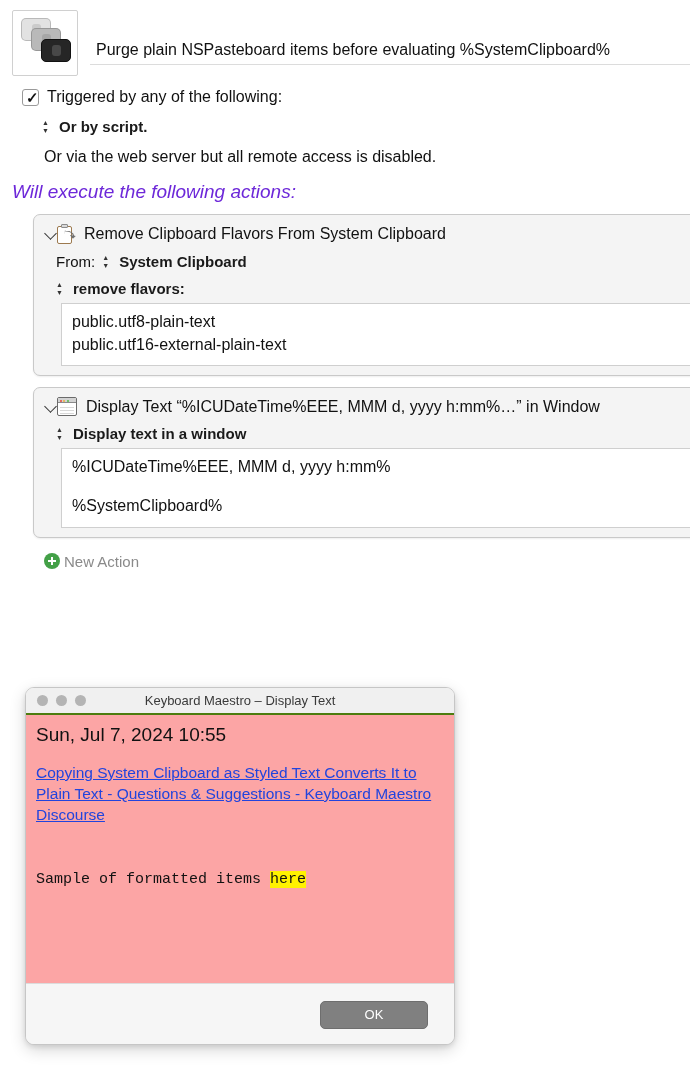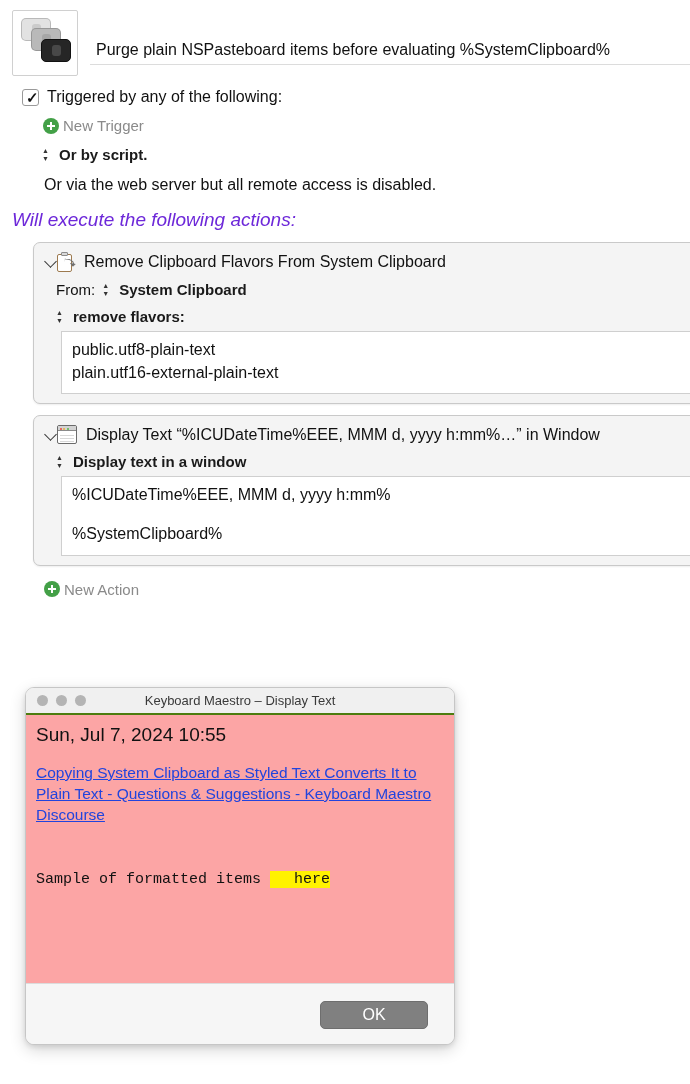--- a/index.html
+++ b/index.html
@@ -328,39 +328,39 @@
     display: block;
     cursor: pointer;
   }
   .dlg-sample {
     margin-top: 46px;
     font-family: "Liberation Mono", monospace;
     font-size: 15px;
     color: #111;
   }
   .dlg-sample b { font-weight: normal; }
-  .dlg-sample .hl { background: #fff200; padding-left: 24px; }
+  .dlg-sample .hl { background: #fff200; }
 
   .dlg-footer {
     height: 62px;
     background: #f6f6f6;
     border-top: 1px solid #dcdcdc;
     display: flex;
     align-items: center;
     justify-content: flex-end;
     padding-right: 26px;
   }
   .ok-button {
     min-width: 108px;
     height: 28px;
     background: #808080;
     border: 1px solid #6e6e6e;
     border-radius: 5px;
     color: #ffffff;
-    font-size: 16px;
+    font-size: 13px;
     display: flex;
     align-items: center;
     justify-content: center;
     cursor: pointer;
     margin-left: 33px;
   }
 </style>
 </head>
 <body>
 
@@ -375,24 +375,20 @@
 
 <div class="trigger-section">
 
   <div class="row">
     <span class="checkbox">
       <span class="tick">✓</span>
     </span>
     <span class="triggered-label">Triggered by any of the following:</span>
   </div>
 
-  <div class="row new-item-row">
-    <span class="green-plus"></span>
-    <span class="new-item-label">New Trigger</span>
-  </div>
 
   <div class="row or-row">
     <span class="updown"></span>
     <span class="or-label">Or by script.</span>
   </div>
 
 
   <div class="plain-line">Or via the web server but all remote access is disabled.</div>
 </div>
 
@@ -417,21 +413,21 @@
 
   <div class="block-gap-8"></div>
 
   <div class="param-row">
     <span class="updown"></span>
     <span class="param-popup-label">remove flavors:</span>
   </div>
 
   <div class="text-area">
     <div class="line">public.utf8-plain-text</div>
-    <div class="line">plain.utf16-external-plain-text</div>
+    <div class="line">public.utf16-external-plain-text</div>
   </div>
 </div>
 
 <div class="action-block">
   <div class="action-head">
     <span class="chev-down"></span>
     <span class="ico-window">
       <span class="bar"></span>
       <span class="dot r"></span>
         <span class="dot y"></span>

